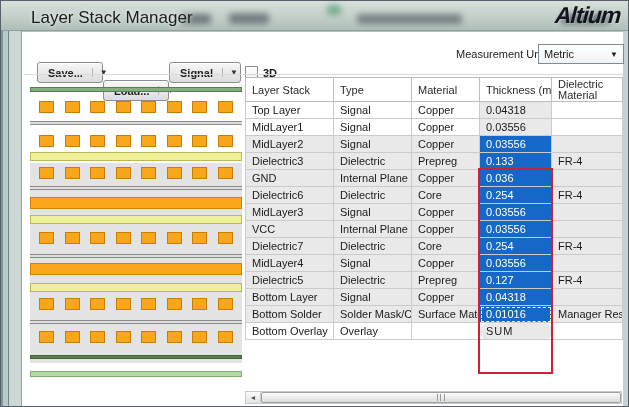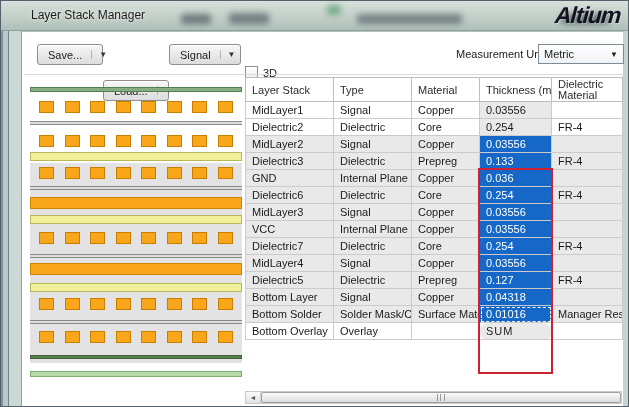--- a/index.html
+++ b/index.html
@@ -15,26 +15,26 @@
     position:absolute;left:0;top:0;width:629px;height:30px;
     background:linear-gradient(180deg,#d7e0da 0%,#c3cfc8 55%,#aebfb9 100%);
     border-bottom:1px solid #8f9f9b;overflow:hidden;
   }
   .blob{position:absolute;filter:blur(3px);opacity:.55;border-radius:3px;}
   .frame-left{position:absolute;left:0;top:30px;width:21px;height:377px;
     background:linear-gradient(90deg,#7e929c 0 2px,#b9cac7 2px 7px,#6f8591 7px 8px,#ccd8d4 8px 20px,#93a3a0 20px 21px);}
   .frame-right{position:absolute;right:0;top:30px;width:7px;height:377px;
     background:linear-gradient(90deg,#93a3a0 0 1px,#c6d3d0 1px 7px);}
   .client{position:absolute;left:21px;top:30px;width:601px;height:377px;background:#fff;border-top:1px solid #b7c0bd;}
-  .title-text{position:absolute;left:30px;top:7px;font-size:12px;color:#1c1c1c;text-shadow:0 0 4px rgba(255,255,255,.9);}
+  .title-text{position:absolute;left:30px;top:7px;font-size:17px;color:#1c1c1c;text-shadow:0 0 4px rgba(255,255,255,.9);}
   .brand{position:absolute;right:9px;top:1px;font-style:italic;font-weight:bold;
     font-size:23px;letter-spacing:-1px;color:#141420;transform:skewX(-4deg);
     text-shadow:1px 1px 0 rgba(255,255,255,.25);}
   
-  .toolbar{position:absolute;left:36px;top:43px;display:flex;}
+  .toolbar{position:absolute;left:36px;top:43px;display:flex;align-items:center;font-weight:bold;}
   .btn{
     height:21px;display:inline-flex;align-items:center;justify-content:space-between;
     padding:0 6px 0 10px;border:1px solid #8e8e8e;border-radius:3px;
     background:linear-gradient(180deg,#f7f7f7,#ebebeb 45%,#dcdcdc);
     box-shadow:inset 0 1px 0 #fff;color:#222;cursor:default;
   }
   .btn .caret{margin-left:9px;padding-left:7px;border-left:1px solid #b5b5b5;font-size:8px;color:#333;}
   .btn-save{width:66px;} .btn-load{width:66px;margin-top:36px;} .btn-presets{width:72px;}
   .chk-wrap{display:flex;align-items:center;gap:5px;margin-left:4px;}
   .checkbox{width:13px;height:13px;border:1px solid #8f8f8f;background:linear-gradient(180deg,#fdfdfd,#eef2f5);}
@@ -213,32 +213,32 @@
           <tr id="grid-head">
             <th style="width: 88px;">Layer Stack</th>
             <th style="width: 78px;">Type</th>
             <th style="width: 68px;">Material</th>
             <th style="width: 72px;">Thickness (mm)</th>
             <th style="width: 71px;">Dielectric<br>Material</th>
           </tr>
         </thead>
       <tbody id="grid-body">
           <tr>
+            <td>Top Layer</td>
+            <td>Signal</td>
+            <td>Copper</td>
+            <td class="thick">0.04318</td>
+            <td></td>
+          </tr>
+          <tr>
             <td>MidLayer1</td>
             <td>Signal</td>
             <td>Copper</td>
             <td class="thick">0.03556</td>
             <td></td>
-          </tr>
-          <tr>
-            <td>Dielectric2</td>
-            <td>Dielectric</td>
-            <td>Core</td>
-            <td class="thick">0.254</td>
-            <td>FR-4</td>
           </tr>
           <tr class="sel">
             <td>MidLayer2</td>
             <td>Signal</td>
             <td>Copper</td>
             <td class="thick">0.03556</td>
             <td></td>
           </tr>
           <tr class="sel">
             <td>Dielectric3</td>

